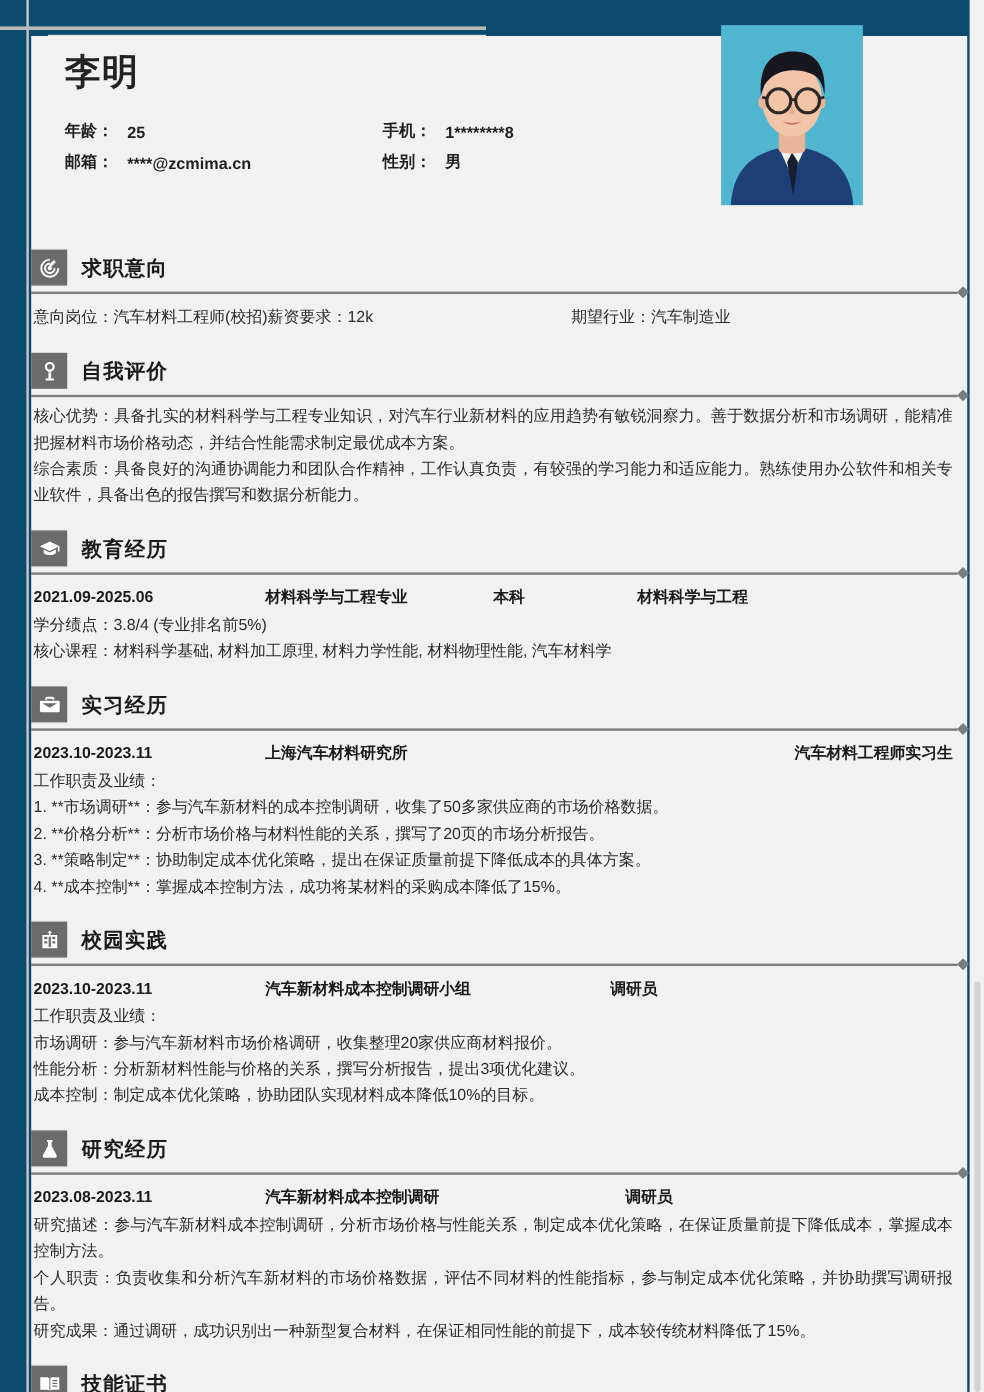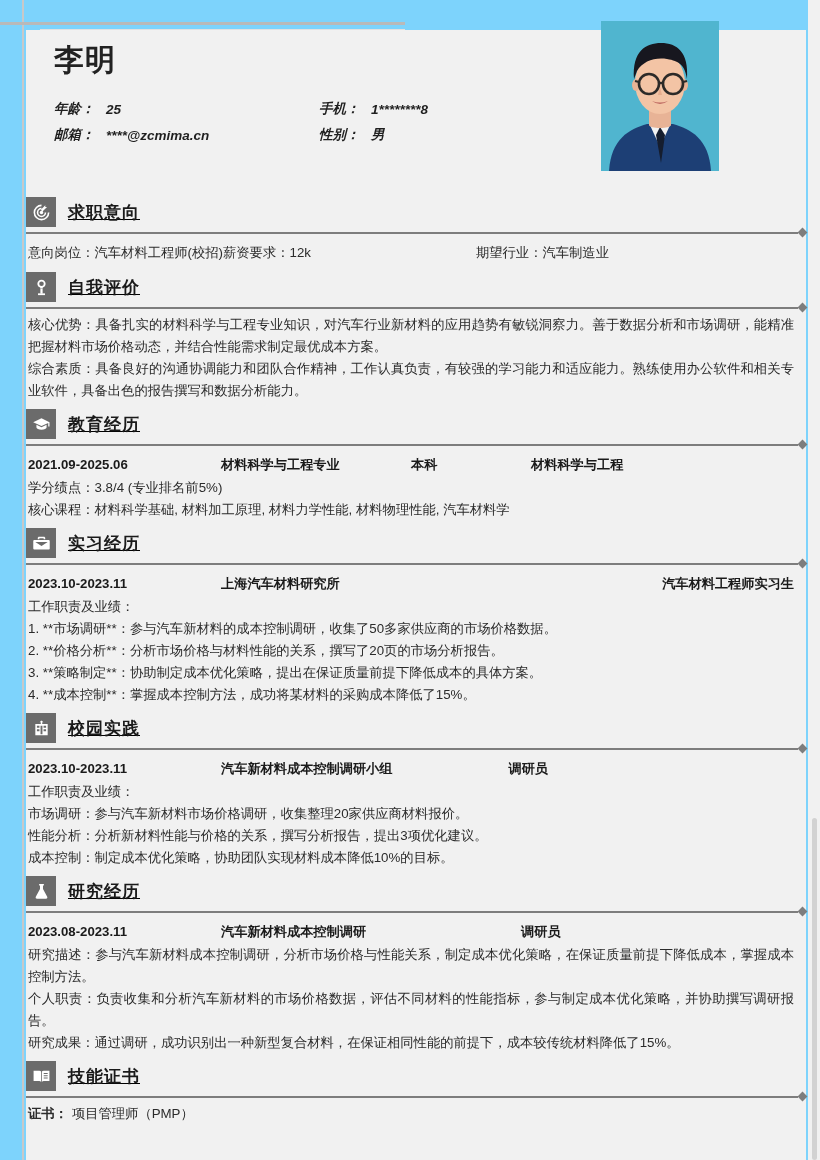--- a/index.html
+++ b/index.html
@@ -5,21 +5,21 @@
   * { box-sizing: border-box; margin: 0; padding: 0; }
   html, body {
     width: 820px; height: 1160px;
     background: #f1f1f1;
     font-family: "Liberation Sans", "DejaVu Sans", sans-serif;
     overflow: hidden;
   }
   #page {
     position: relative;
     width: 820px; height: 1160px;
-    background: #7dd3fc;
+    background: #0c4a6e;
   }
 
   
   .rule-v {
     position: absolute; left: 22px; top: 0; width: 2px; height: 1160px;
     background: #c8c8c8;
   }
   .rule-h {
     position: absolute; left: 0; top: 22px; width: 405px; height: 3px;
     background: #b9b9b9;
@@ -49,21 +49,21 @@
   .header { position: relative; height: 160px; }
   .name {
     position: absolute; left: 28px; top: 10px;
     font-size: 30px; font-weight: bold; color: #222; letter-spacing: 1px;
   }
   .contact-grid {
     position: absolute; left: 28px; top: 70px;
     width: 540px;
   }
   .contact-row { display: flex; height: 26px; align-items: baseline; }
-  .c-cell { display: flex; align-items: center; font-style: italic; }
+  .c-cell { display: flex; align-items: flex-end; }
   .c-cell.left { width: 265px; }
   .c-key {
     font-size: 13.5px; font-weight: bold; color: #1f1f1f;
     min-width: 48px;
   }
   .c-val {
     font-size: 13.5px; font-weight: bold; color: #1f1f1f;
     padding-left: 4px;
   }
   .photo {
@@ -72,22 +72,21 @@
     background: linear-gradient(#4eb4ce, #52b8d1);
     overflow: hidden;
   }
   .photo svg { display: block; width: 118px; height: 150px; }
 
   
   .sec-head {
     position: relative;
     display: flex; align-items: center;
     height: 30px;
-    margin-top: 7px;
-    text-decoration: underline;
+    margin-top: 18px;
   }
   .sec-icon {
     width: 30px; height: 30px;
     background: #6b6b6b;
     display: flex; align-items: center; justify-content: center;
     flex: 0 0 30px;
   }
   .sec-icon svg { width: 19px; height: 19px; fill: #ffffff; }
   .sec-title {
     font-size: 17px; font-weight: bold; color: #1a1a1a;

